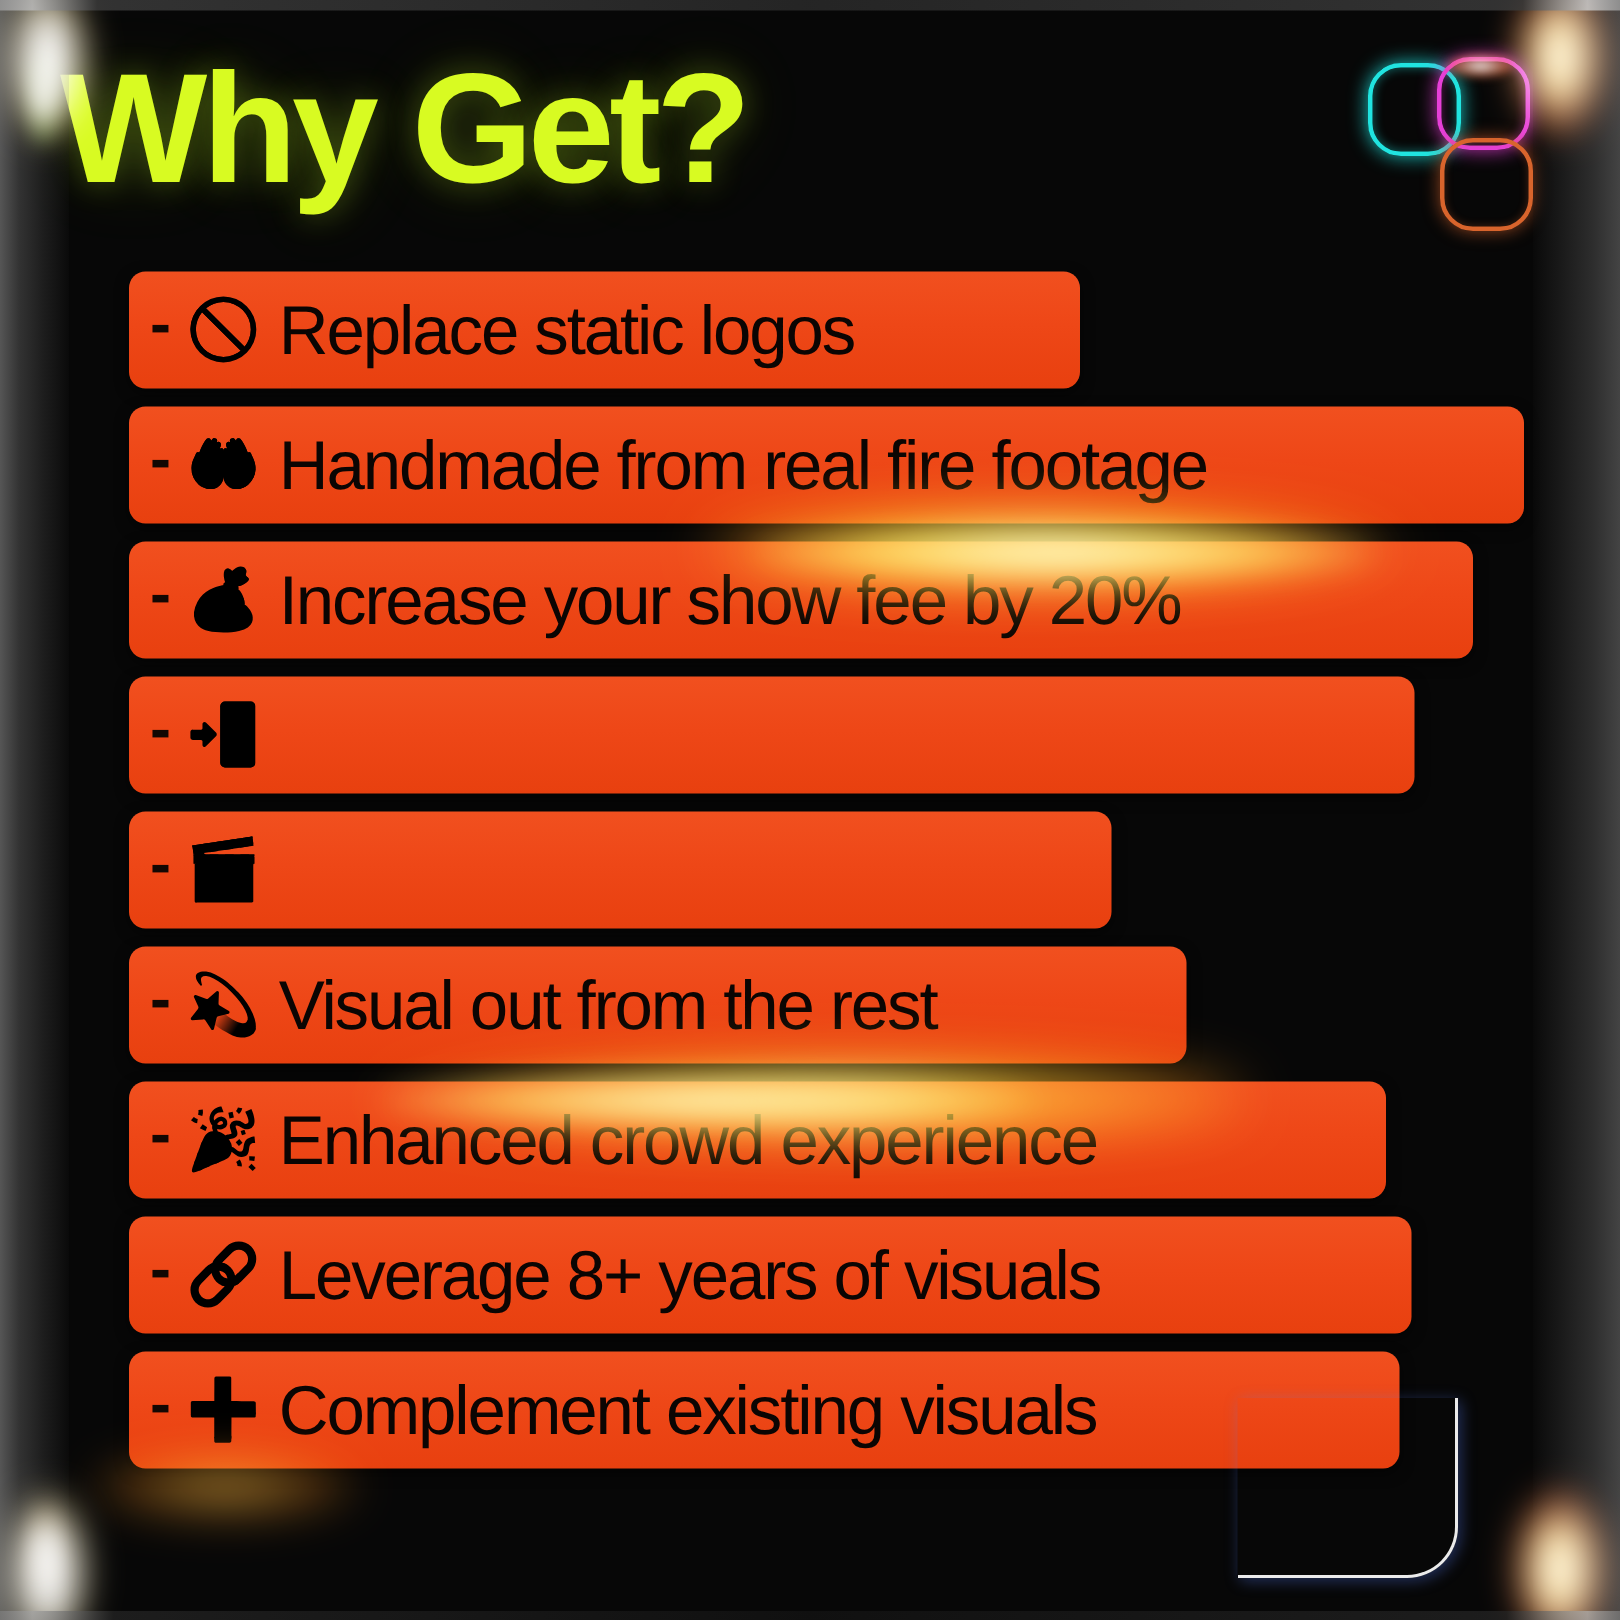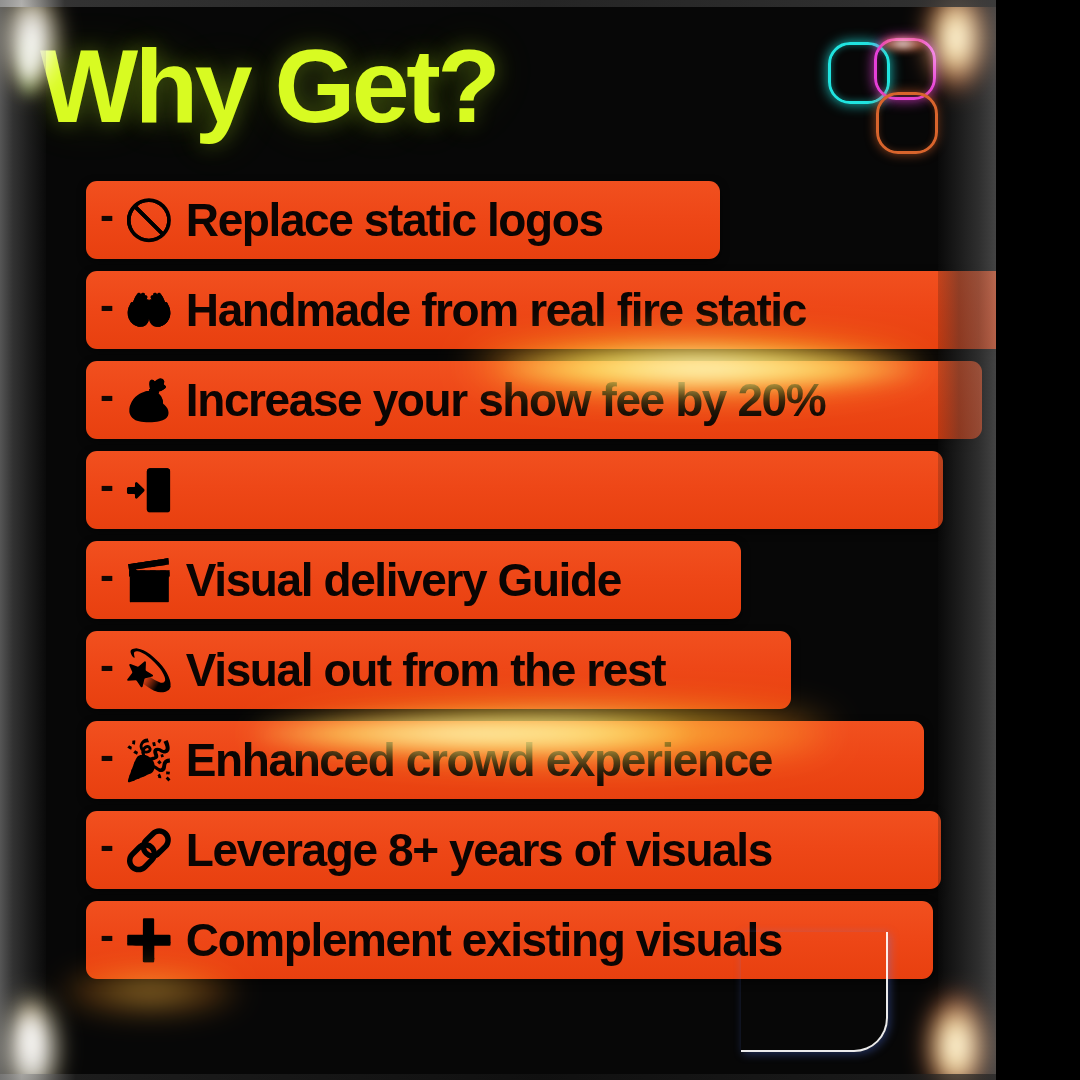--- a/index.html
+++ b/index.html
@@ -1,19 +1,19 @@
 <!DOCTYPE html>
 <html><head>
 <meta charset="utf-8">
 <style>
   html,body{margin:0;padding:0;background:#000;}
   body{width:1080px;height:1080px;overflow:hidden;
        font-family:"Liberation Sans","DejaVu Sans",sans-serif;}
 
-  #stage{position:relative;width:996px;height:1080px;background:#070707;overflow:hidden;}
+  #stage{position:relative;width:1080px;height:1080px;background:#070707;overflow:hidden;}
 
   
   .frame-top{position:absolute;top:0;left:0;width:1080px;height:7px;
       background:linear-gradient(90deg,#9a9a9a 0%,#b8b8b8 2%,#3a3a3a 6%,#2a2a2a 50%,#3a3a3a 94%,#c9c9c9 98%,#9a9a9a 100%);
       opacity:.85;z-index:40;}
   .frame-bottom{position:absolute;bottom:0;left:0;width:1080px;height:6px;
       background:linear-gradient(90deg,#7d7d7d 0%,#a2a2a2 2%,#262626 7%,#141414 50%,#262626 93%,#b0b0b0 98%,#7d7d7d 100%);
       opacity:.7;z-index:40;}
   .edge-l{position:absolute;top:0;left:0;width:46px;height:1080px;z-index:30;
       background:linear-gradient(90deg,rgba(150,150,150,.55) 0%,rgba(86,86,86,.55) 28%,rgba(52,52,52,.5) 62%,rgba(20,20,20,.25) 100%);}
@@ -55,21 +55,21 @@
   .list{position:absolute;z-index:22;left:0;top:181px;width:1080px;}
   .row{position:relative;height:84px;margin-bottom:6px;}
   .bar{position:absolute;left:86px;top:0;height:78px;border-radius:11px;
       background:linear-gradient(180deg,#f1501f 0%,#ee4717 46%,#e8400f 100%);
       display:flex;align-items:center;box-sizing:border-box;padding:0 16px 0 14px;
       box-shadow:0 3px 9px rgba(0,0,0,.55);}
   .dash{color:#120703;font-size:42px;font-weight:700;line-height:1;margin-right:10px;
         position:relative;top:-4px;}
   .emo{font-size:40px;line-height:1;margin-right:12px;filter:grayscale(1) brightness(0) contrast(2);
        font-family:"DejaVu Sans",sans-serif;}
-  .txt{color:#0b0503;font-size:46px;font-weight:700;letter-spacing:-1.4px;white-space:nowrap;line-height:1;}
+  .txt{color:#0b0503;font-size:46px;font-weight:400;letter-spacing:-1.4px;white-space:nowrap;line-height:1;}
 
   
   .fireglow{position:absolute;z-index:23;pointer-events:none;mix-blend-mode:screen;filter:blur(18px);}
   .fg1{left:470px;top:330px;width:520px;height:72px;border-radius:50%;
       background:radial-gradient(ellipse 60% 50% at 42% 50%,rgba(255,246,170,.98) 0%,rgba(255,212,46,.92) 28%,rgba(255,148,20,.6) 58%,rgba(255,90,10,0) 82%);}
   .fg1b{left:500px;top:352px;width:420px;height:34px;border-radius:50%;
       background:radial-gradient(ellipse at center,rgba(255,255,220,.95) 0%,rgba(255,225,90,.7) 45%,rgba(255,140,0,0) 80%);filter:blur(10px);}
   .fg2{left:150px;top:698px;width:680px;height:70px;border-radius:50%;
       background:radial-gradient(ellipse 58% 50% at 62% 50%,rgba(255,248,180,.97) 0%,rgba(255,214,50,.9) 26%,rgba(255,150,22,.55) 56%,rgba(255,90,10,0) 82%);}
   .fg2b{left:250px;top:718px;width:440px;height:32px;border-radius:50%;
@@ -102,41 +102,40 @@
         <div class="bar" style="width: 634px;">
           <span class="dash">-</span>
           <span class="emo">🚫</span>
           <span class="txt">Replace static logos</span>
         </div>
       </div>
       <div class="row">
         <div class="bar" style="width: 930px;">
           <span class="dash">-</span>
           <span class="emo">🤲</span>
-          <span class="txt">Handmade from real fire static</span>
+          <span class="txt">Handmade from real fire footage</span>
         </div>
       </div>
       <div class="row">
         <div class="bar" style="width: 896px;">
           <span class="dash">-</span>
           <span class="emo">💰</span>
           <span class="txt">Increase your show fee by 20%</span>
         </div>
       </div>
       <div class="row">
         <div class="bar" style="width: 857px;">
           <span class="dash">-</span>
           <span class="emo">📲</span>
         </div>
       </div>
       <div class="row">
         <div class="bar" style="width: 655px;">
           <span class="dash">-</span>
           <span class="emo">🎬</span>
-          <span class="txt">Visual delivery Guide</span>
         </div>
       </div>
       <div class="row">
         <div class="bar" style="width: 705px;">
           <span class="dash">-</span>
           <span class="emo">💫</span>
           <span class="txt">Visual out from the rest</span>
         </div>
       </div>
       <div class="row">

